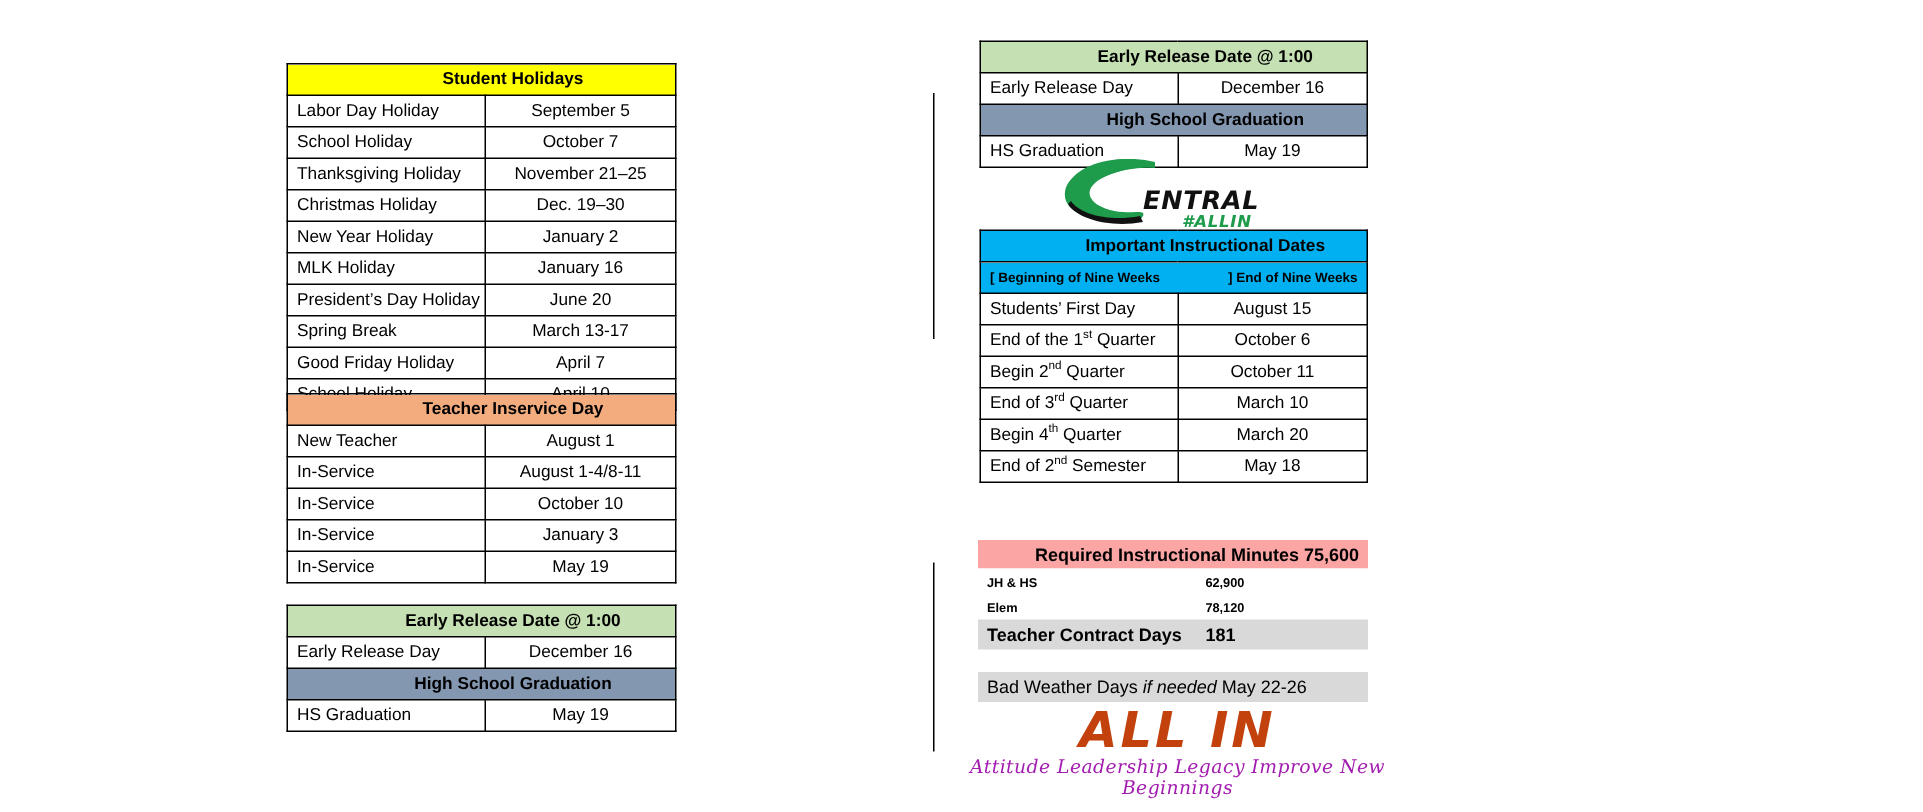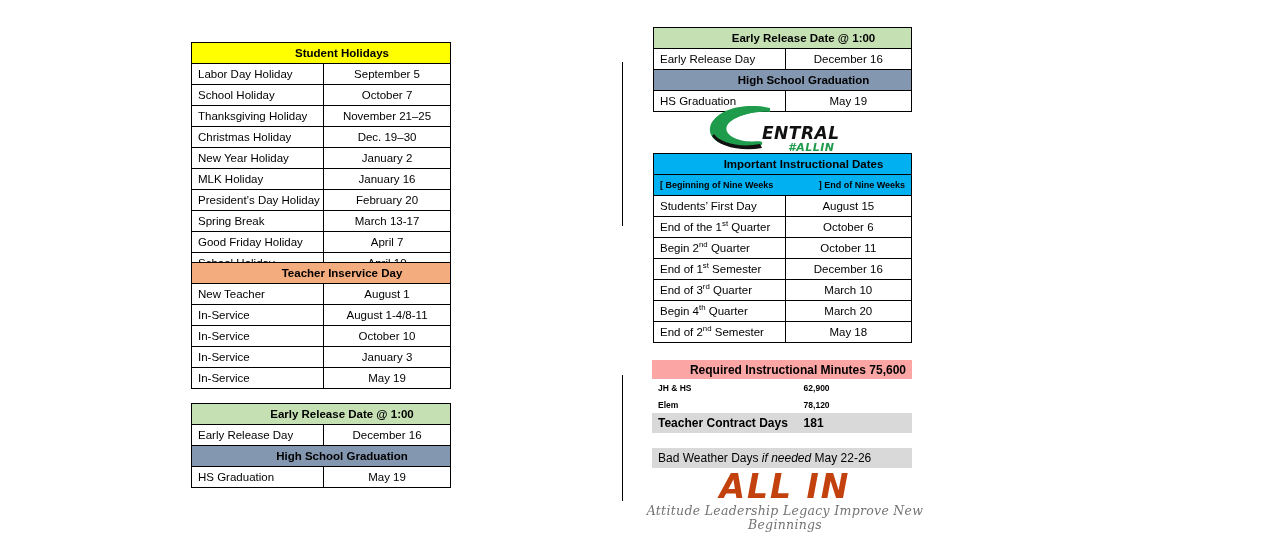--- a/index.html
+++ b/index.html
@@ -164,21 +164,21 @@
     font-weight: bold;
     font-style: italic;
     color: #c2410c;
     letter-spacing: 2px;
     line-height: 34px;
   }
   #allin-tagline {
     font-family: "DejaVu Serif", serif;
     font-size: 12.5px;
     font-style: italic;
-    color: #737373;
+    color: #a21caf;
     line-height: 14px;
     margin-top: 0px;
     letter-spacing: 0.3px;
   }
 </style>
 </head>
 <body>
 
 <table class="ctable" id="tbl-student-holidays">
   <colgroup>
@@ -208,21 +208,21 @@
     <tr>
       <td class="lbl">New Year Holiday</td>
       <td class="val">January 2</td>
     </tr>
     <tr>
       <td class="lbl">MLK Holiday</td>
       <td class="val">January 16</td>
     </tr>
     <tr>
       <td class="lbl">President’s Day Holiday</td>
-      <td class="val">February 20</td>
+      <td class="val">June 20</td>
     </tr>
     <tr>
       <td class="lbl">Spring Break</td>
       <td class="val">March 13-17</td>
     </tr>
     <tr>
       <td class="lbl">Good Friday Holiday</td>
       <td class="val">April 7</td>
     </tr>
     <tr>
@@ -351,24 +351,20 @@
     </tr>
     <tr>
       <td class="lbl"><span>End of the 1</span><sup>st</sup><span> Quarter</span></td>
       <td class="val">October  6</td>
     </tr>
     <tr>
       <td class="lbl"><span>Begin 2</span><sup>nd</sup><span> Quarter</span></td>
       <td class="val">October 11</td>
     </tr>
     <tr>
-      <td class="lbl"><span>End of 1</span><sup>st</sup><span> Semester</span></td>
-      <td class="val">December 16</td>
-    </tr>
-    <tr>
       <td class="lbl"><span>End of 3</span><sup>rd</sup><span> Quarter</span></td>
       <td class="val">March 10</td>
     </tr>
     <tr>
       <td class="lbl"><span>Begin 4</span><sup>th</sup><span> Quarter</span></td>
       <td class="val">March 20</td>
     </tr>
     <tr>
       <td class="lbl"><span>End of 2</span><sup>nd</sup><span> Semester</span></td>
       <td class="val">May 18</td>

